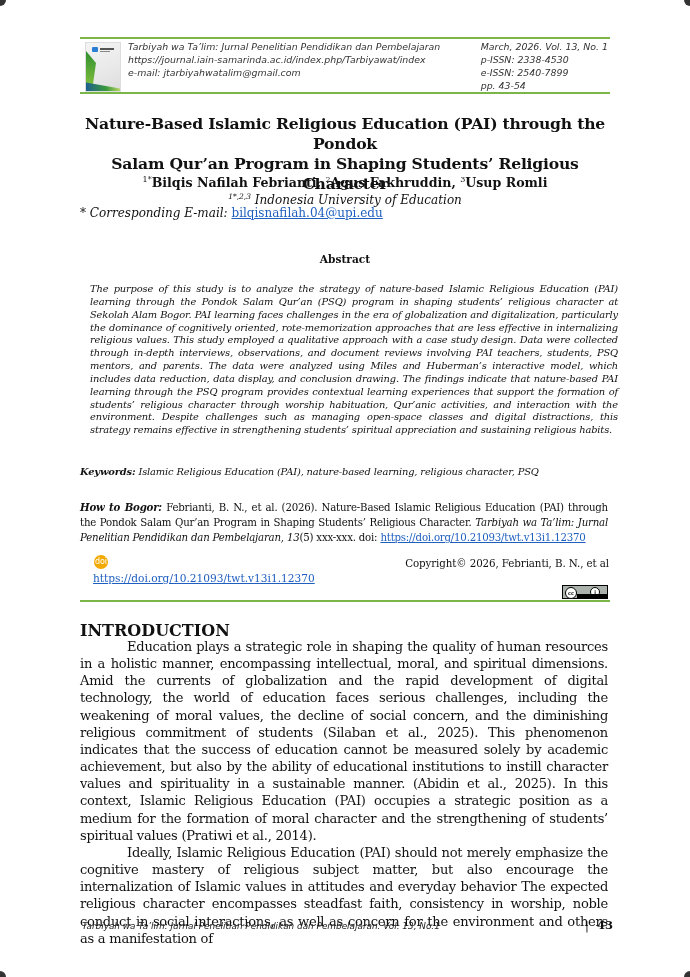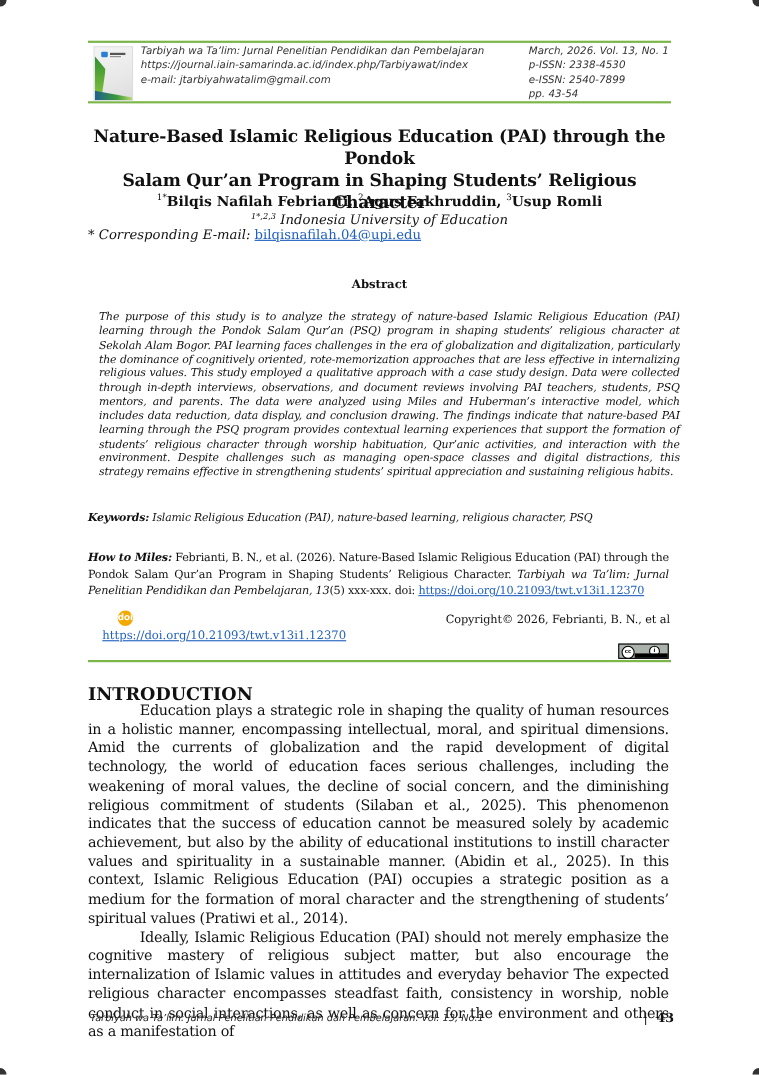--- a/index.html
+++ b/index.html
@@ -75,22 +75,22 @@
   .cite {
     position:absolute; left:80px; top:500px; width:528px; text-align:justify;
     font-size:10.2px; line-height:15px; letter-spacing:-0.2px;
   }
   .cite .lbl { font-weight:bold; font-style:italic; }
   .cite i { font-style:italic; }
 
   .doi-box { position:absolute; left:80px; top:554px; width:530px; height:48px;
     border-bottom:2px solid #7ab648; box-sizing:border-box; }
   .doi-icon { position:absolute; left:14px; top:1px; width:14px; height:14px; border-radius:50%;
-    background:#f2a900; color:#fff; font-family:"DejaVu Sans", sans-serif; font-weight:bold;
-    font-size:8px; line-height:14px; text-align:center;margin-left:13px; }
+    background:#f2a900; color:#fff; font-family:"DejaVu Sans", sans-serif; font-weight:normal;
+    font-size:8px; line-height:14px; text-align:center; }
   .doi-url { position:absolute; left:13px; top:18px; font-size:10.6px; }
   .copy1 { position:absolute; right:1px; top:3px; font-size:10.3px; letter-spacing:-0.1px; }
   .copy2 { position:absolute; right:1px; top:17px; font-size:10.3px; letter-spacing:-0.1px; }
   .copy2 .cc { color:#1f5fbf; }
   .cc-badge { position:absolute; right:2px; top:31px; width:46px; height:14px; background:#aab2ab;
     border:1px solid #000; box-sizing:border-box; }
   .cc-badge .c1 { position:absolute; left:2px; top:1px; width:10px; height:10px; border-radius:50%;
     background:#fff; border:1px solid #000; font-family:"DejaVu Sans", sans-serif; font-size:5px; line-height:10px; text-align:center; font-weight:bold; }
   .cc-badge .c2 { position:absolute; left:27px; top:1px; width:8px; height:8px; border-radius:50%;
     background:#fff; border:1px solid #000; font-family:"DejaVu Sans", sans-serif; font-size:5px; line-height:8px; text-align:center; font-weight:bold; }
@@ -158,21 +158,21 @@
 
 <div class="abs-head">Abstract</div>
 <div class="abstract">The purpose of this study is to analyze the strategy of nature-based Islamic Religious Education (PAI) learning through the Pondok Salam Qur’an (PSQ) program in shaping students’ religious character at Sekolah Alam Bogor. PAI learning faces challenges in the era of globalization and digitalization, particularly the dominance of cognitively oriented, rote-memorization approaches that are less effective in internalizing religious values. This study employed a qualitative approach with a case study design. Data were collected through in-depth interviews, observations, and document reviews involving PAI teachers, students, PSQ mentors, and parents. The data were analyzed using Miles and Huberman’s interactive model, which includes data reduction, data display, and conclusion drawing. The findings indicate that nature-based PAI learning through the PSQ program provides contextual learning experiences that support the formation of students’ religious character through worship habituation, Qur’anic activities, and interaction with the environment. Despite challenges such as managing open-space classes and digital distractions, this strategy remains effective in strengthening students’ spiritual appreciation and sustaining religious habits.</div>
 
 <div class="keywords">
   <b>Keywords:</b>
   <span>Islamic Religious Education (PAI), nature-based learning, religious character, PSQ</span>
 </div>
 
 <div class="cite">
-  <span class="lbl">How to Miles:</span>
+  <span class="lbl">How to Bogor:</span>
   <span>Febrianti, B. N., et al. (2026). Nature-Based Islamic Religious Education (PAI) through the Pondok Salam Qur’an Program in Shaping Students’ Religious Character.</span>
   <i>Tarbiyah wa Ta’lim: Jurnal Penelitian Pendidikan dan Pembelajaran, 13</i><span>(5) xxx-xxx. doi:</span>
   <a class="link">https://doi.org/10.21093/twt.v13i1.12370</a>
 </div>
 
 <div class="doi-box">
   <div class="doi-icon">doi</div>
   <a class="link doi-url">https://doi.org/10.21093/twt.v13i1.12370</a>
   <div class="copy1">Copyright© 2026, Febrianti, B. N., et al</div>
   <div class="cc-badge">

